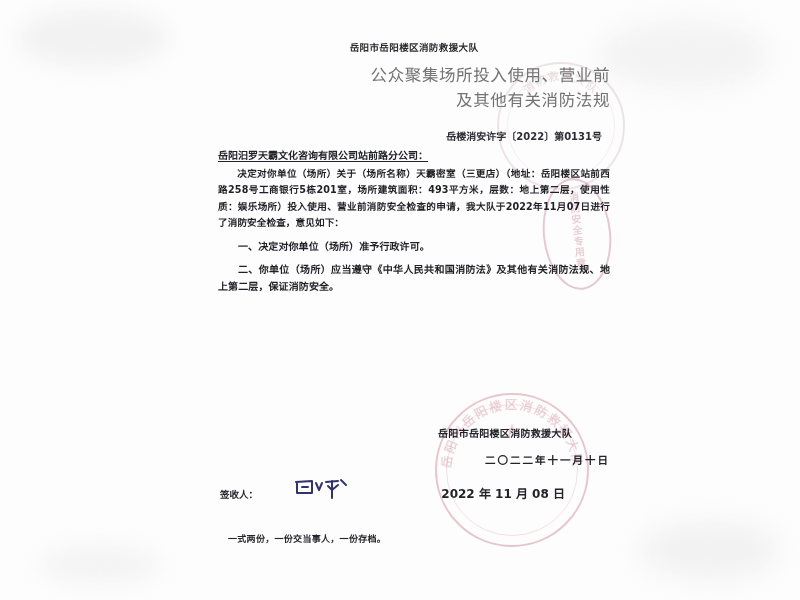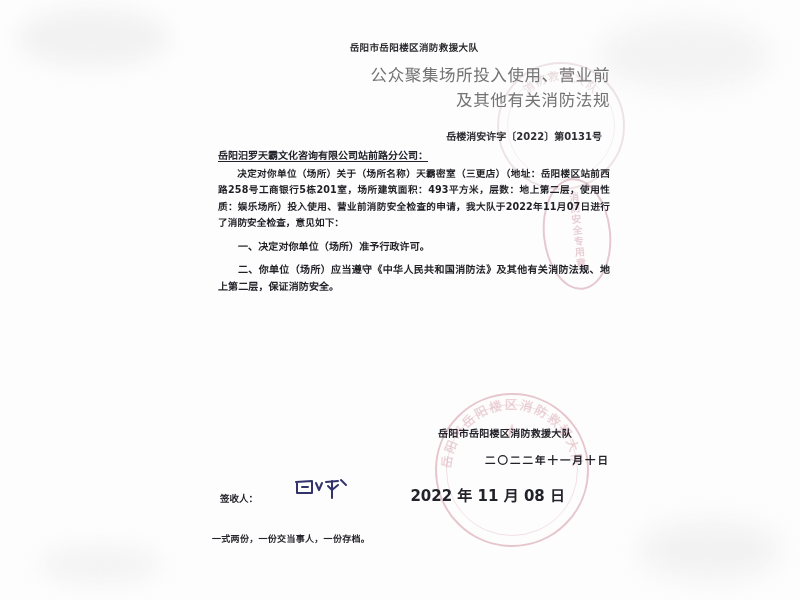--- a/index.html
+++ b/index.html
@@ -125,27 +125,27 @@
   .receipt-label{
     font-size:9.5px;font-weight:bold;color:#22222a;
     white-space:nowrap;
   }
   #signature-mark{
     position:absolute;
     left:292px;top:476px;
     width:62px;height:28px;
   }
   .receipt-date{
-    font-size:15px;font-weight:bold;color:#22222a;
+    font-size:12px;font-weight:bold;color:#22222a;
     white-space:nowrap;
   }
 
   #footer-note{
     position:absolute;
-    left:212px;top:532px;
+    left:228px;top:532px;
     font-size:9px;font-weight:bold;color:#25252c;
     letter-spacing:.3px;
     white-space:nowrap;
   }
 
   
   .seal{position:absolute;pointer-events:none;}
 
   
   #seal-bottom{

